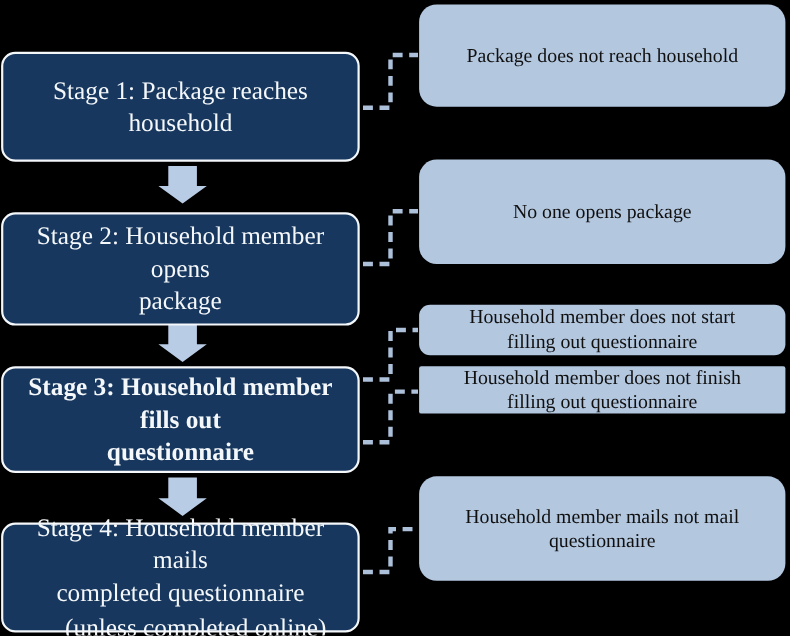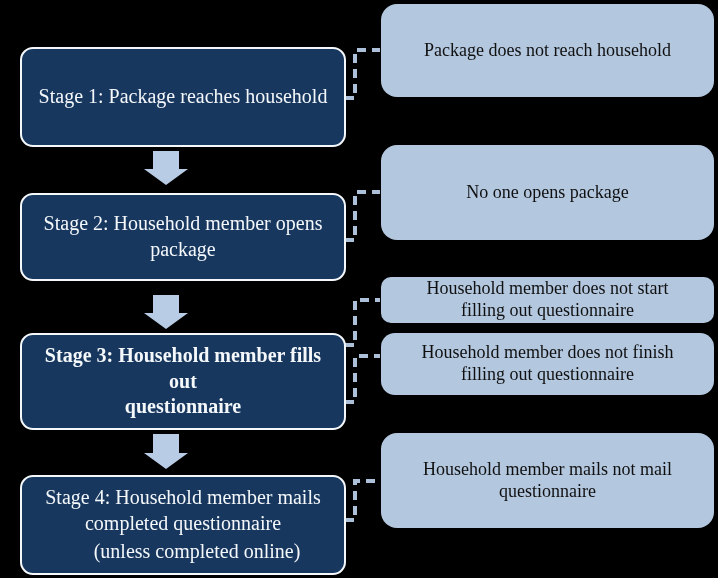--- a/index.html
+++ b/index.html
@@ -37,49 +37,49 @@
   .box {
     position: absolute;
     box-sizing: border-box;
     display: flex;
     flex-direction: column;
     justify-content: center;
     align-items: center;
     text-align: center;
   }
   .stage {
-    left: 20px;
+    left: 1px;
     width: 326px;
     background: var(--stage-fill);
     border: 2.5px solid var(--stage-border);
     border-radius: 13px;
     color: var(--stage-text);
-    font-size: 20px;
+    font-size: 23px;
     line-height: 1.28;
     padding: 4px 10px;
   }
   .s1 { top: 47px;  height: 100px; }
-  .s2 { top: 193px; height: 88px; }
+  .s2 { top: 193px; height: 103px; }
   .s3 { top: 333px; height: 97px; font-weight: bold; }
   .s4 { top: 475px; height: 100px; align-items: center; }
   .stage-note { margin-top: 3px; margin-left: 28px; }
   .callout {
     left: 381px;
     width: 333px;
     background: var(--callout-fill);
     border-radius: 16px;
     color: var(--callout-text);
     font-size: 18px;
     line-height: 1.22;
     padding: 3px 10px;
   }
   .c1  { top: 4px;   height: 93px; }
   .c2  { top: 145px; height: 95px; }
   .c3a { top: 277px; height: 46px; border-radius: 10px; }
-  .c3b { top: 333px; height: 62px; border-radius: 14px; }
+  .c3b { top: 333px; height: 43px; border-radius: 2px; }
   .c4  { top: 433px; height: 95px; }
   .line { display: block; }
 </style>
 </head>
 <body>
 
 <div class="canvas">
 
   <svg class="overlay" viewBox="0 0 718 578" aria-hidden="true">
     <path class="connector" d="M330,98 L355,98 L355,50 L380,50"></path>

